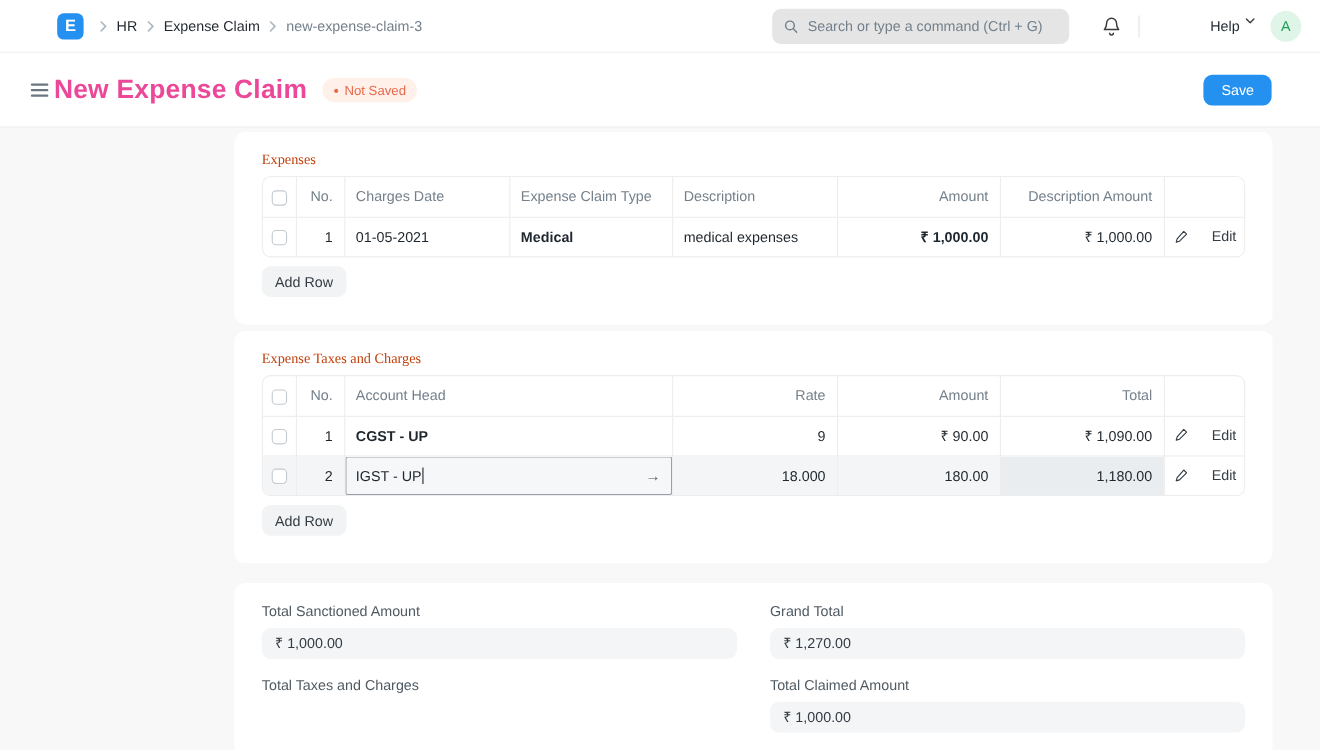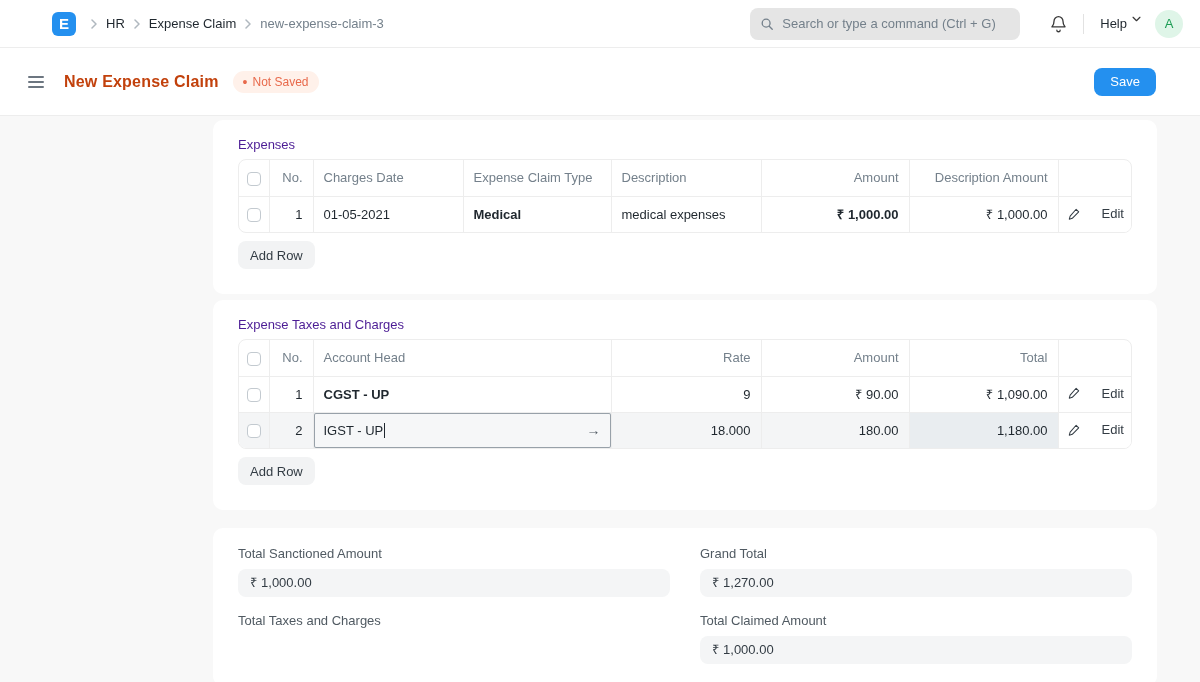--- a/index.html
+++ b/index.html
@@ -31,55 +31,55 @@
     width:270px; height:32px; background:#e5e5e5; border-radius:8px;
     display:flex; align-items:center; padding:0 10px; gap:8px;
   }
   .searchbar input {
     border:none; background:transparent; outline:none; width:100%;
     font-family:"Liberation Sans", sans-serif; font-size:13px; color:#74808b;
   }
   .searchbar input::placeholder { color:#74808b; opacity:1; }
   .bell-btn { margin-left:30px; display:flex; align-items:center; cursor:pointer; }
   .nav-divider { width:1px; height:20px; background:#e2e2e2; margin:0 16px; }
-  .help-btn { display:flex; align-items:flex-start; gap:5px; color:#1f272e; cursor:pointer; }
+  .help-btn { display:flex; align-items:flex-start; gap:5px; color:#1f272e; cursor:pointer;margin-left:48px; }
   .avatar {
     width:28px; height:28px; border-radius:50%; background:#dff5e8;
     color:#1c9c54; font-size:13px; display:flex; align-items:center;
     justify-content:center; margin-left:14px; cursor:pointer;
   }
 
   
   .page-head {
     height:68px; background:#ffffff; border-bottom:1px solid #ededed;
     display:flex; align-items:center; padding:0 44px 0 24px;
   }
   .burger { display:flex; flex-direction:column; gap:3px; cursor:pointer; padding:4px; }
   .burger span { display:block; width:16px; height:2px; background:#6c7680; border-radius:1px; }
-  .page-title { font-size:16px; font-weight:bold; color:#c2410c; margin-left:16px; letter-spacing:.2px; }
+  .page-title { font-size:24px; font-weight:bold; color:#ec4899; margin-left:1px; letter-spacing:.2px; }
   .badge {
     margin-left:14px; background:#fff1ea; color:#e8694b; font-size:12px;
     border-radius:99px; padding:4px 10px; display:flex; align-items:center; gap:5px;
   }
   .badge .dot { font-size:14px; line-height:1; }
   .save-btn {
     margin-left:auto; background:#2490ef; color:#fff; border:none;
     font-family:"Liberation Sans", sans-serif; font-size:13px;
     border-radius:8px; padding:0 16px; height:28px; cursor:pointer;
   }
 
   
   .main { padding-top:4px; }
   .card {
     width:944px; margin-left:213px; background:#fff; border-radius:10px;
     padding:17px 25px 25px 25px;
   }
   .card + .card { margin-top:6px; }
   .card.totals { margin-top:18px; padding:18px 25px 22px 25px; }
-  .section-label { font-size:13px; color:#4c1d95; margin-bottom:7px; }
+  .section-label { font-size:13px; color:#c2410c; margin-bottom:7px;font-family:Liberation Serif, serif; }
 
   
   .grid-wrap { border-radius:8px; overflow:hidden; border:1px solid #ededed; }
   table { border-collapse:collapse; table-layout:fixed; width:100%; }
   th, td {
     border:1px solid #ededed; height:36px; padding:0 10px;
     font-weight:normal; font-size:13px; color:#1f272e;
     overflow:hidden; white-space:nowrap; text-overflow:ellipsis;
   }
   tr > :first-child { border-left:none; }

